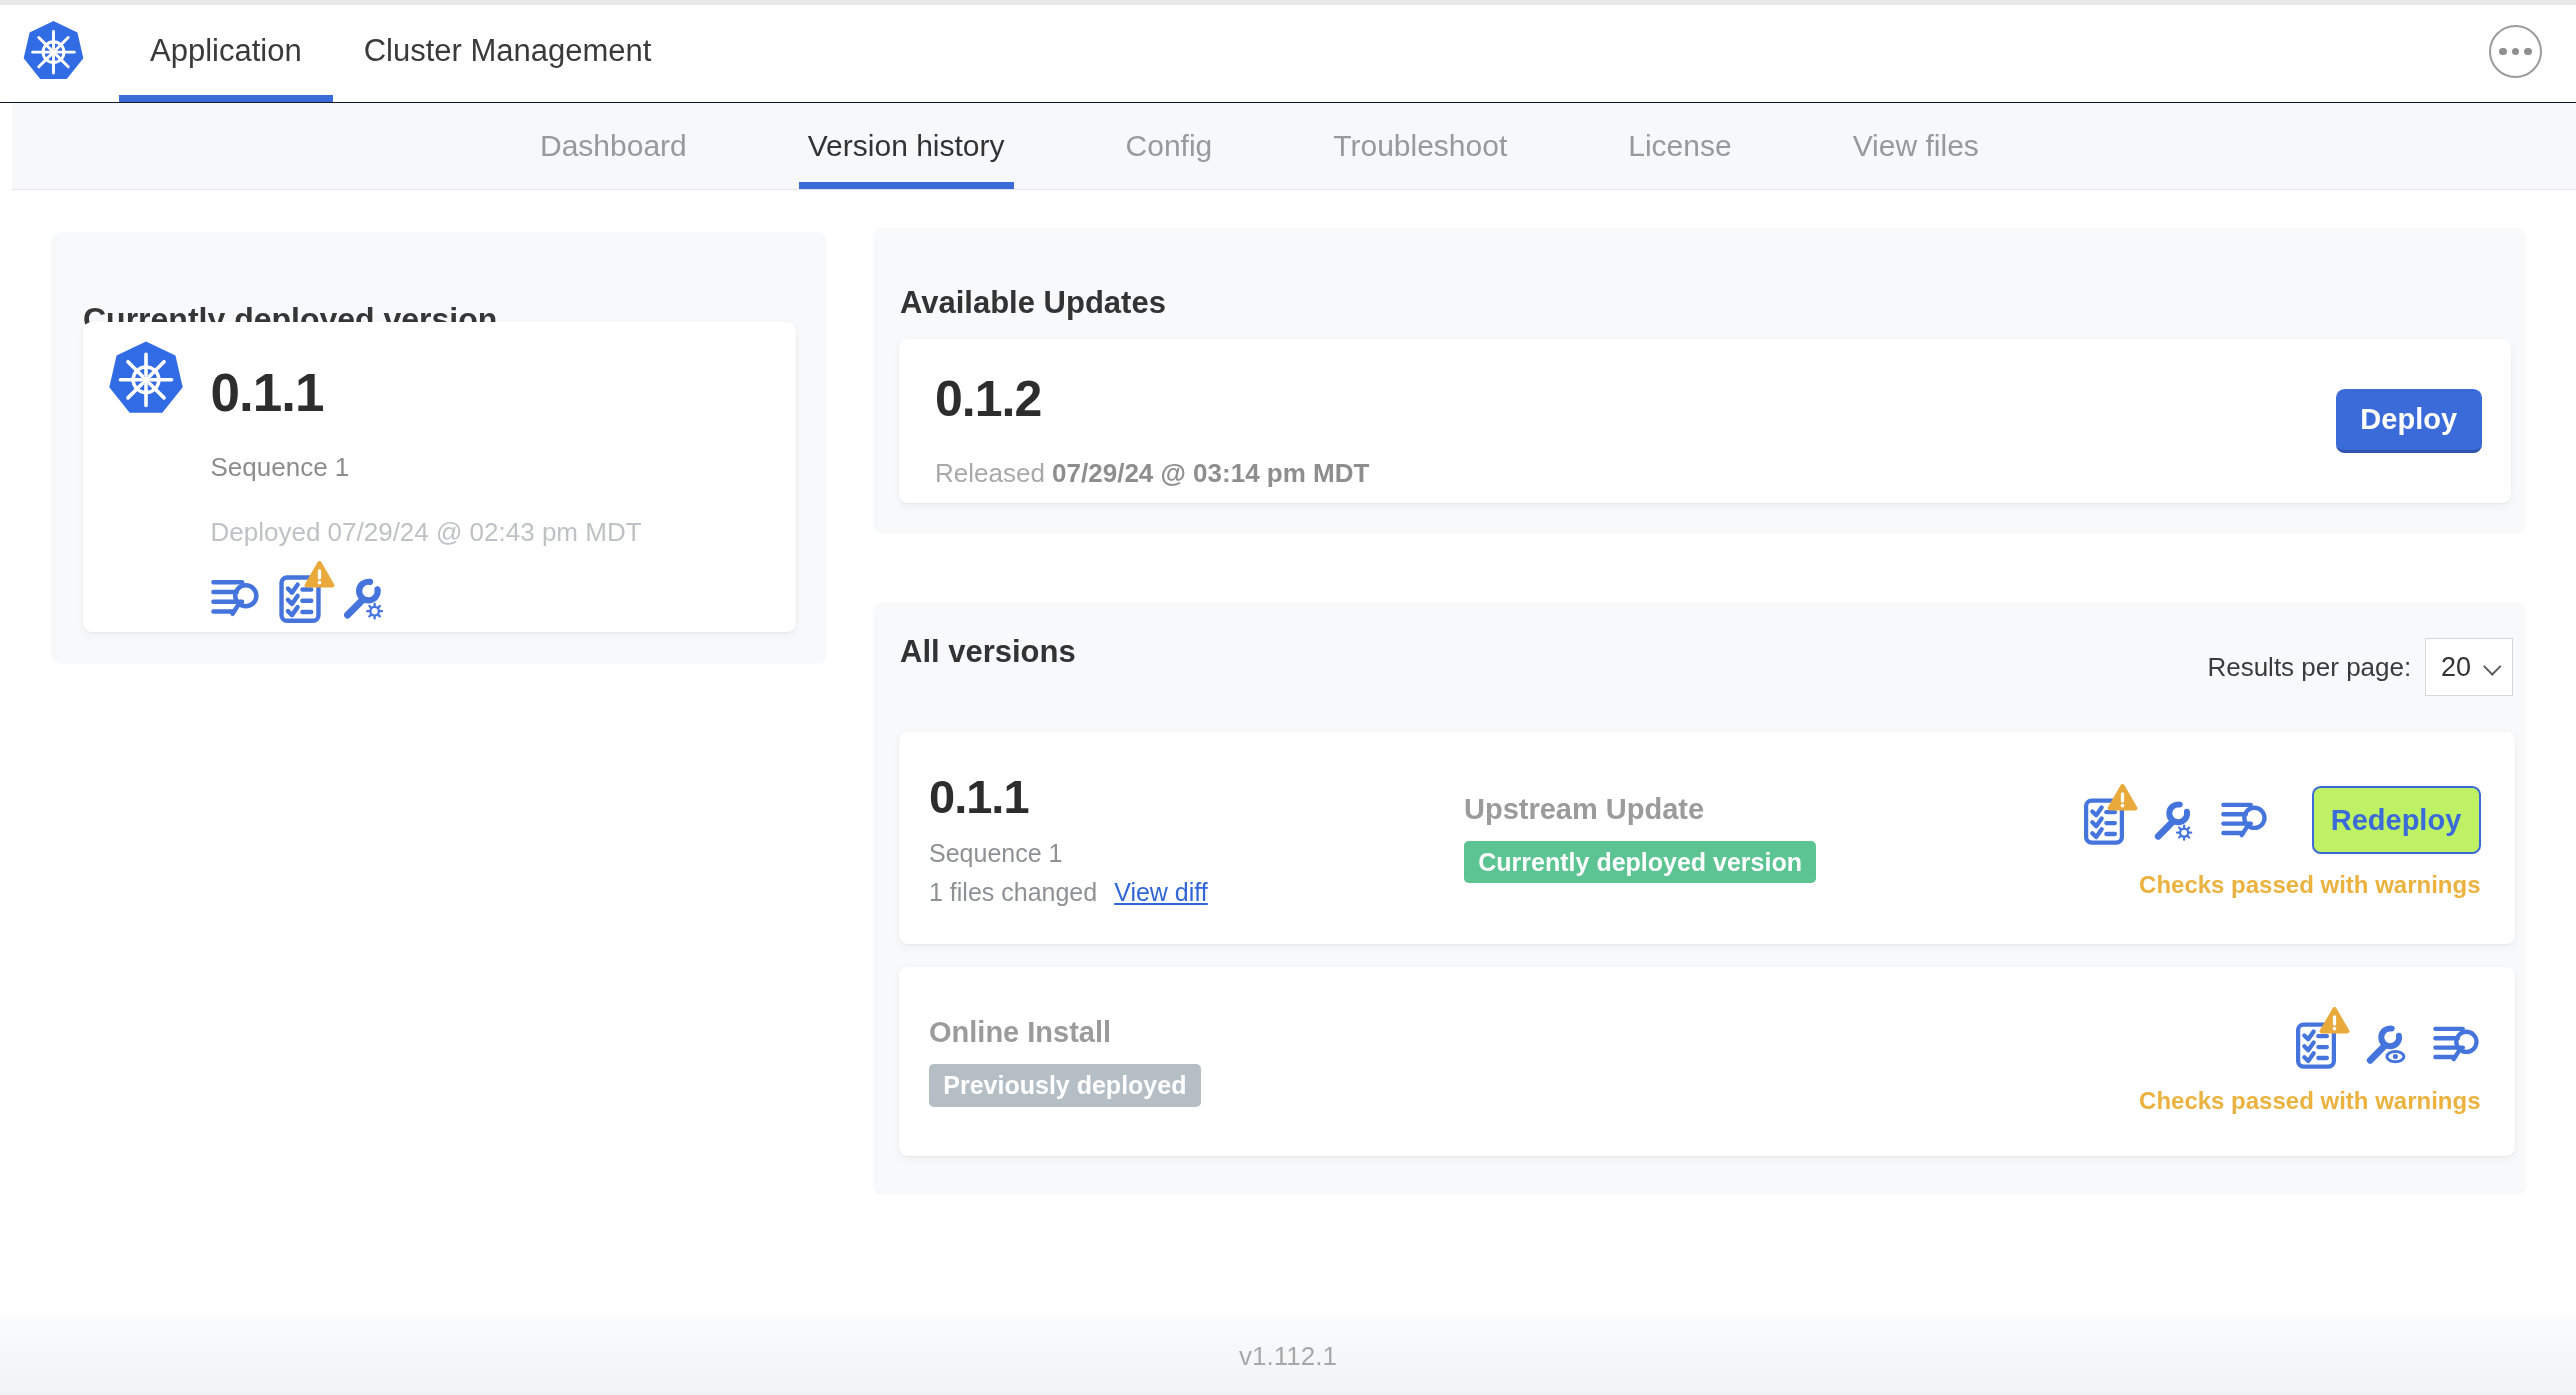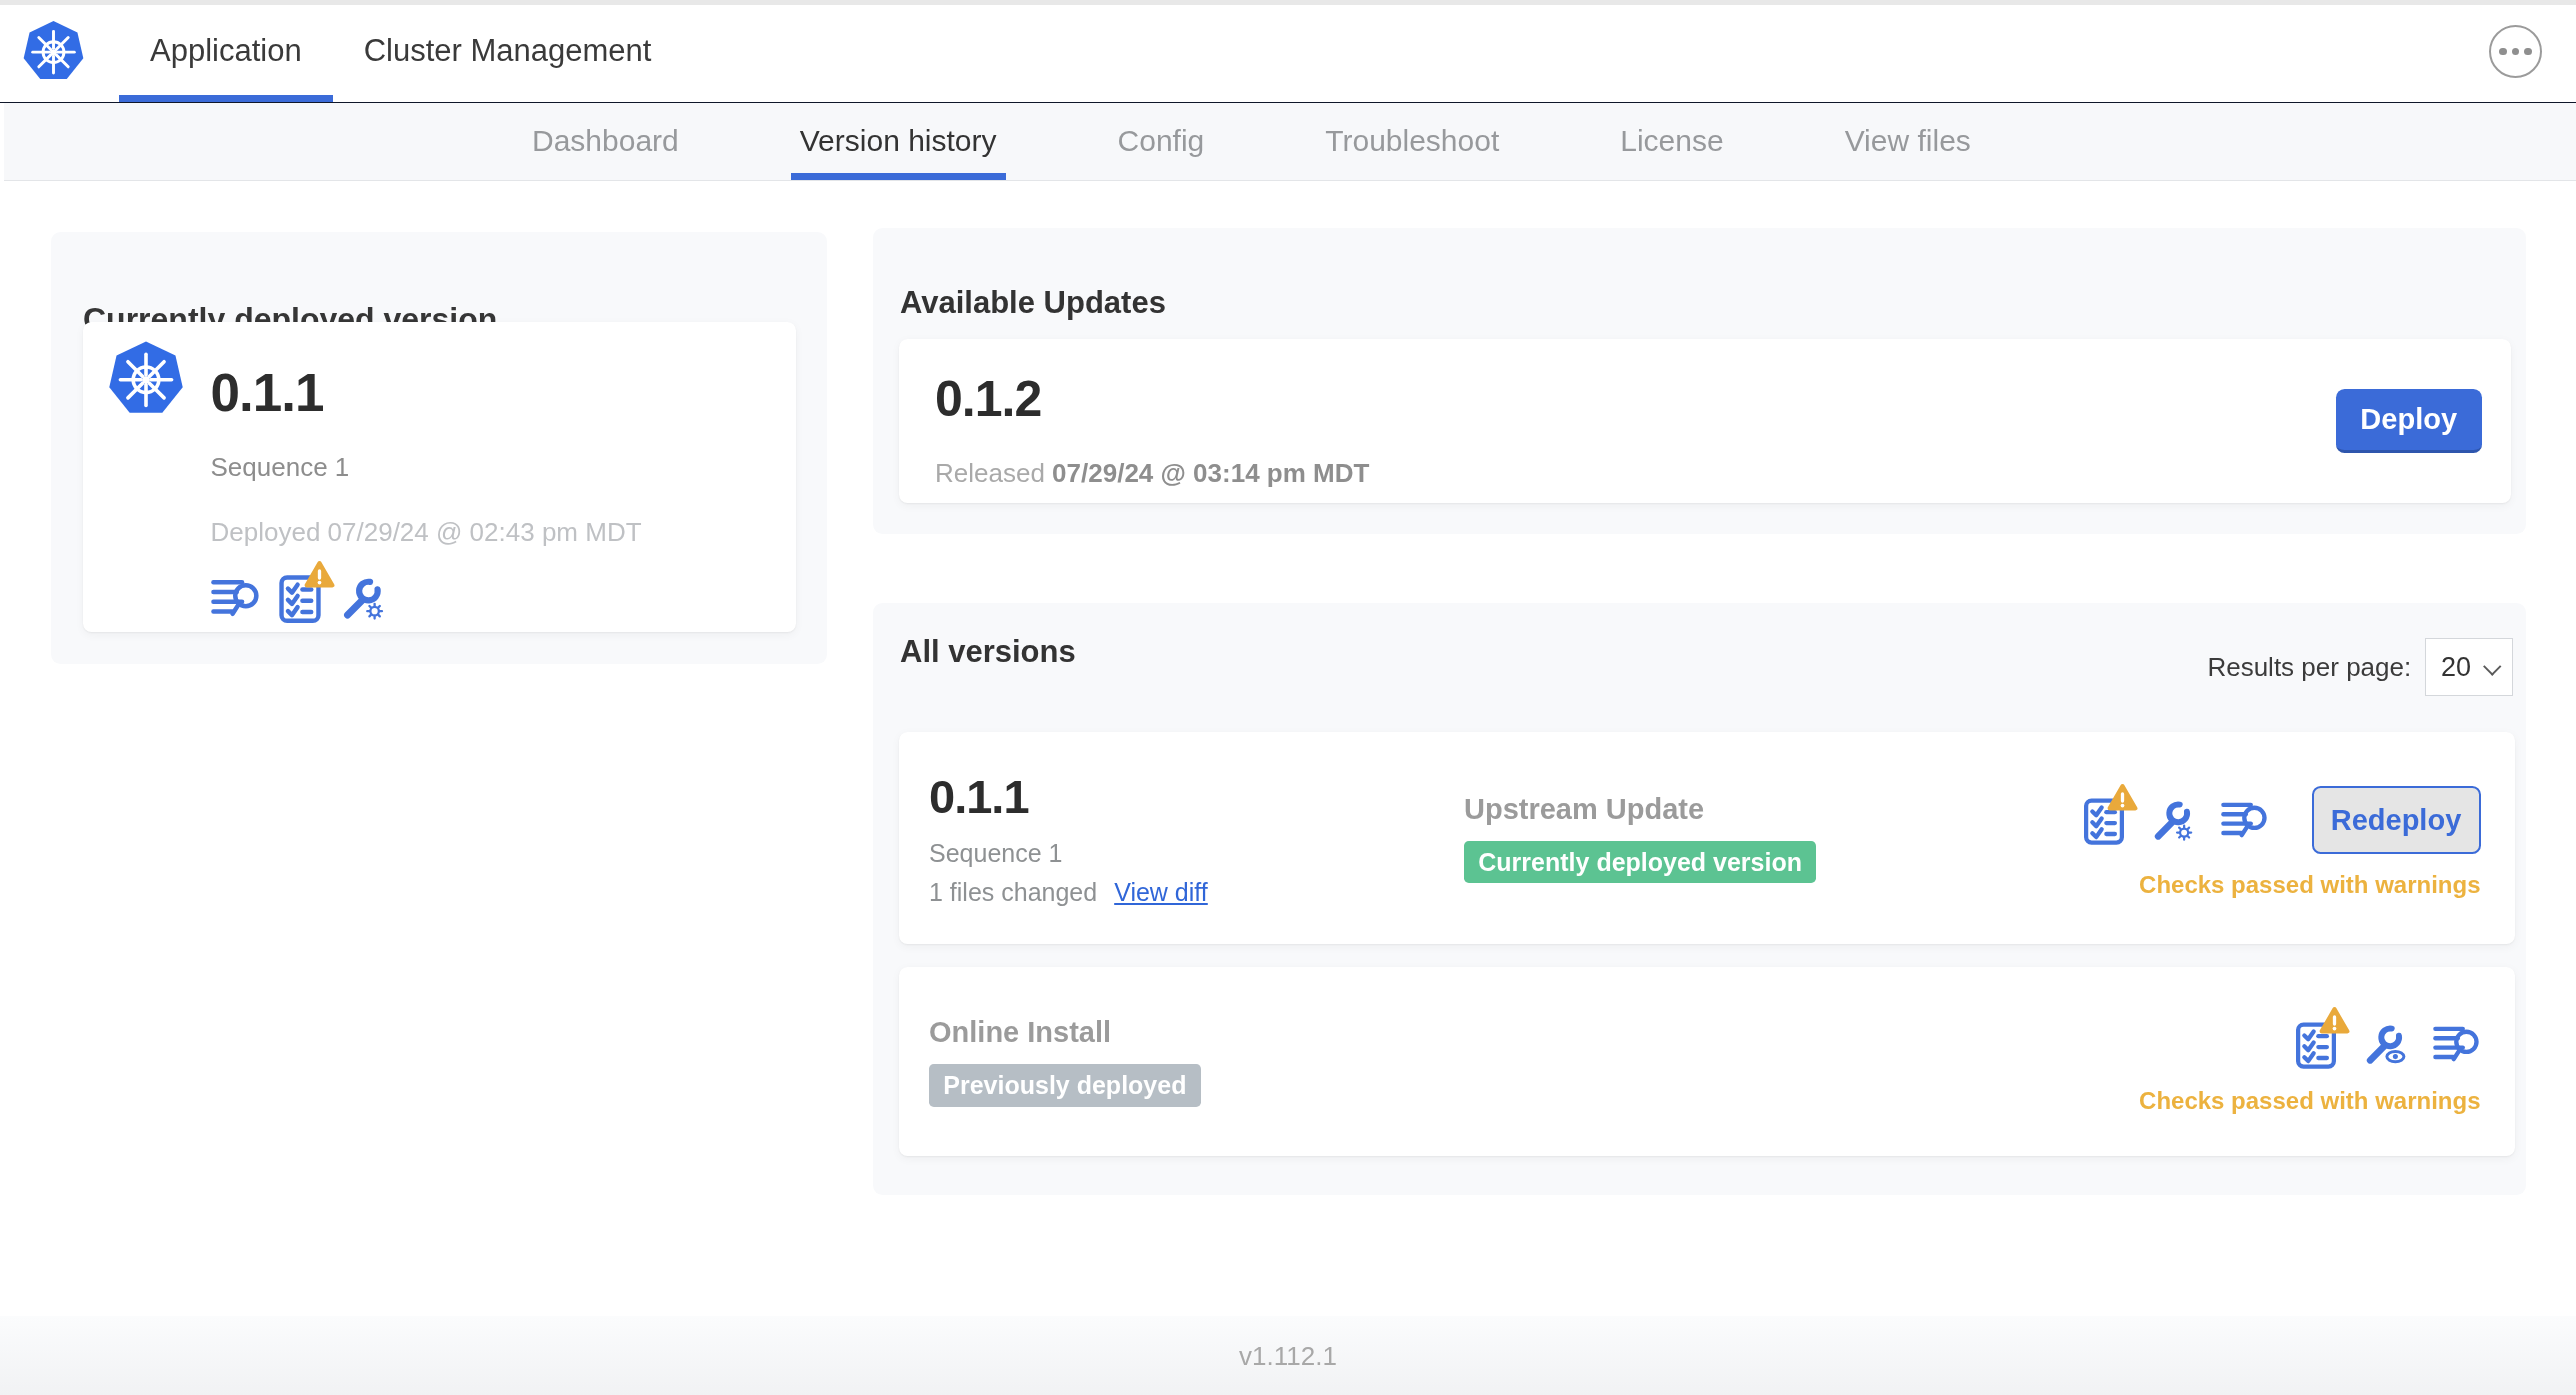--- a/index.html
+++ b/index.html
@@ -15,21 +15,21 @@
   
   .header{position:absolute;top:0;left:0;right:0;height:102px;background:#fff;border-bottom:1px solid #0f172a;z-index:5;}
   .logo{position:absolute;left:21px;top:19px;width:65px;height:65px;}
   .header-tabs{position:absolute;left:119px;top:0;height:102px;display:flex;}
   .htab{position:relative;display:flex;align-items:center;padding:0 31px;font-size:31px;color:#3a3a3a;cursor:pointer;}
   .htab.active::after{content:"";position:absolute;left:0;right:0;bottom:0;height:6.7px;background:var(--accent-blue);}
   .menu-btn{position:absolute;right:34px;top:25px;width:53px;height:53px;border-radius:50%;border:2.4px solid #9b9b9b;background:#fff;display:flex;align-items:center;justify-content:center;gap:4.8px;cursor:pointer;padding:0;}
   .menu-btn .dot{width:7.6px;height:7.6px;border-radius:50%;background:#8f8f8f;}
 
   
-  .subnav{position:absolute;top:102px;left:4px;right:0;height:79px;background:#f7f8fa;border-bottom:1px solid #e3e5e8;display:flex;align-items:stretch;padding-left:496px;box-sizing:border-box;z-index:4;}
+  .subnav{position:absolute;top:102px;left:12px;right:0;height:88px;background:#f7f8fa;border-bottom:1px solid #e3e5e8;display:flex;align-items:stretch;padding-left:496px;box-sizing:border-box;z-index:4;}
   .stab{position:relative;display:flex;align-items:center;padding:0 32px;margin-right:57px;font-size:30px;color:#97999c;cursor:pointer;white-space:nowrap;}
   .stab.active{color:#333;}
   .stab.active::after{content:"";position:absolute;left:23px;right:23px;bottom:0;height:6.7px;background:var(--accent-blue);}
 
   
   .gcard{position:absolute;background:#f8f9fb;border-radius:9.5px;}
   .gcard-title{font-size:31px;font-weight:700;color:#363636;}
   .wcard{position:absolute;background:#fff;border-radius:8.6px;box-shadow:0 1px 1.9px rgba(0,0,0,.05),0 2.9px 9.5px rgba(0,0,0,.045);}
 
   
@@ -73,21 +73,21 @@
   .v-seq{font-size:25px;color:#8e9193;margin-top:15.3px;}
   .v-files{display:flex;align-items:baseline;gap:17px;font-size:25px;color:#8e9193;margin-top:9.5px;}
   .view-diff{color:var(--link-blue);text-decoration:underline;cursor:pointer;}
   .v-mid{flex:1;}
   .v-source{font-size:29px;font-weight:600;color:#9b9b9b;}
   .v-badge{display:inline-block;margin-top:15.3px;padding:6.7px 14.3px;border-radius:4.8px;font-size:25px;font-weight:600;color:#fff;}
   .v-badge.green{background:var(--badge-green);}
   .v-badge.gray{background:var(--badge-gray);}
   .v-right{display:flex;flex-direction:column;align-items:flex-end;padding-top:9.5px;}
   .v-actions{display:flex;align-items:center;gap:25px;}
-  .redeploy-btn{width:169px;height:68px;background:#e5e5e5;border:2.4px solid var(--accent-blue);border-radius:8.6px;color:var(--accent-blue);font-size:29px;font-weight:700;cursor:pointer;font-family:inherit;margin-left:18px;}
+  .redeploy-btn{width:169px;height:68px;background:#bef264;border:2.4px solid var(--accent-blue);border-radius:8.6px;color:var(--accent-blue);font-size:29px;font-weight:700;cursor:pointer;font-family:inherit;margin-left:18px;}
   .v-status{margin-top:17px;font-size:24px;font-weight:600;color:var(--status-orange);}
 
   
   .footer{position:absolute;left:0;right:0;bottom:0;height:80px;background:linear-gradient(180deg,#fbfcfd 0%,#f1f2f4 100%);text-align:center;line-height:80px;font-size:26px;color:#a8a8a8;}
   .hidden-defs{position:absolute;width:0;height:0;overflow:hidden;}
 </style>
 </head>
 <body>
 
 <svg class="hidden-defs" aria-hidden="true">

